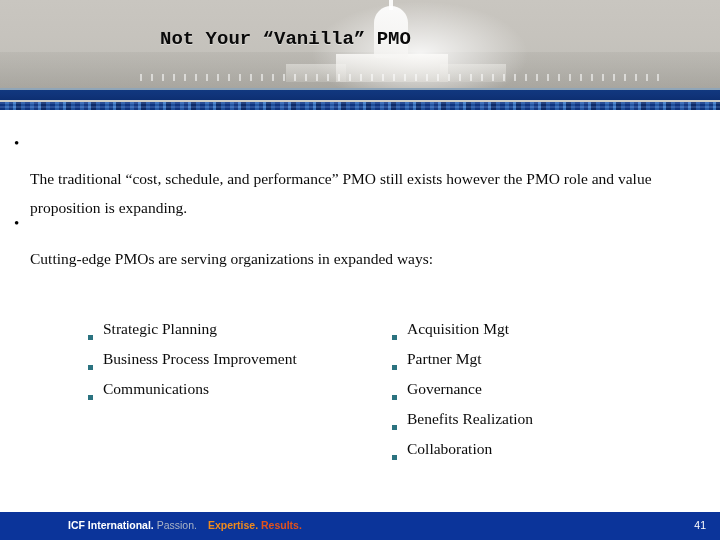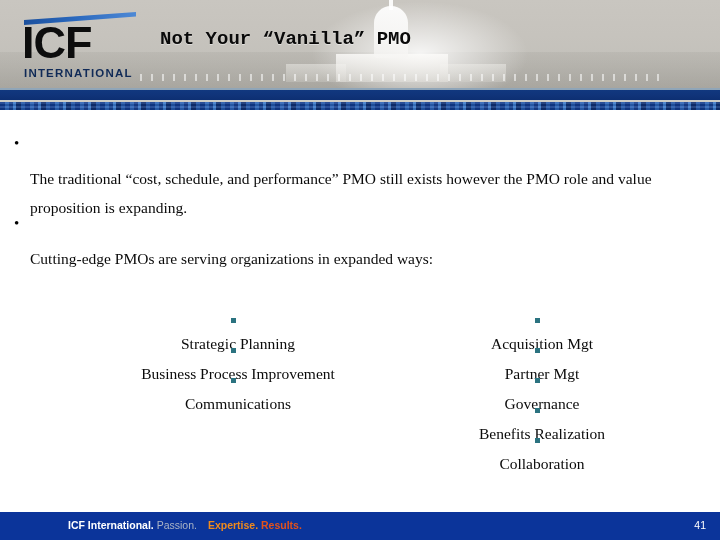--- a/index.html
+++ b/index.html
@@ -203,23 +203,22 @@
   
   .sublist {
     position: absolute;
     top: 198px;
   }
   #sublist-left  { left: 88px; width: 300px; }
   #sublist-right { left: 392px; width: 300px; }
 
   .sub-item {
     display: flex;
-    align-items: center;
+    align-items: flex-end;
     height: 30px;
-    flex-direction: column;
   }
   .sub-bullet {
     flex: 0 0 15px;
     width: 15px;
     padding-top: 8px;
   }
   .sq {
     display: block;
     width: 5px;
     height: 5px;
@@ -266,25 +265,20 @@
 <div class="header">
   <div class="skyline-haze"></div>
   <div class="capitol-glow"></div>
   <div class="capitol-wing-l"></div>
   <div class="capitol-wing-r"></div>
   <div class="capitol-base"></div>
   <div class="capitol-dome"></div>
   <div class="capitol-spire"></div>
   <div class="lights"></div>
 
-  <div class="logo">
-    <div class="logo-swoosh"></div>
-    <div class="logo-icf">ICF</div>
-    <div class="logo-intl">INTERNATIONAL</div>
-  </div>
 
   <div class="slide-title">Not Your “Vanilla” PMO</div>
 </div>
 
 <div class="bar-top-hair"></div>
 <div class="bar-blue"></div>
 <div class="bar-light"></div>
 <div class="bar-mosaic"></div>
 
 <div class="content">

